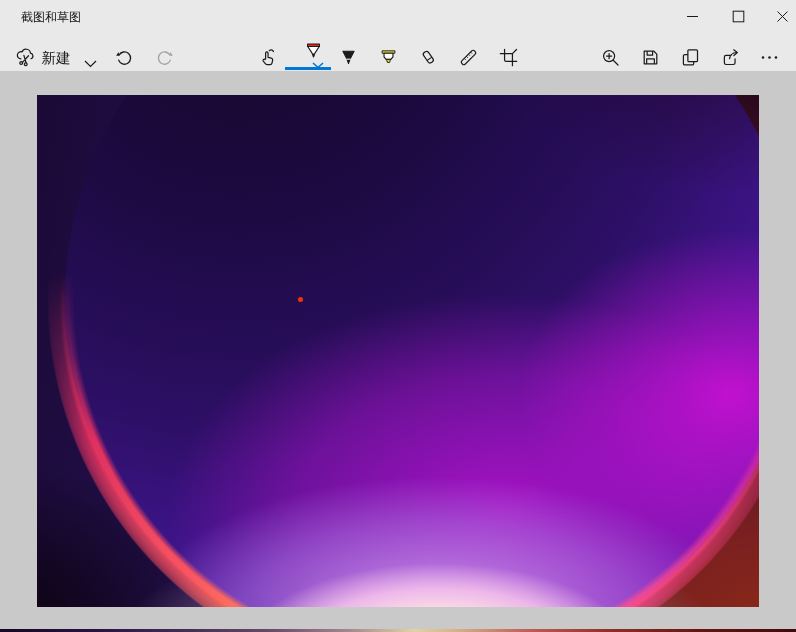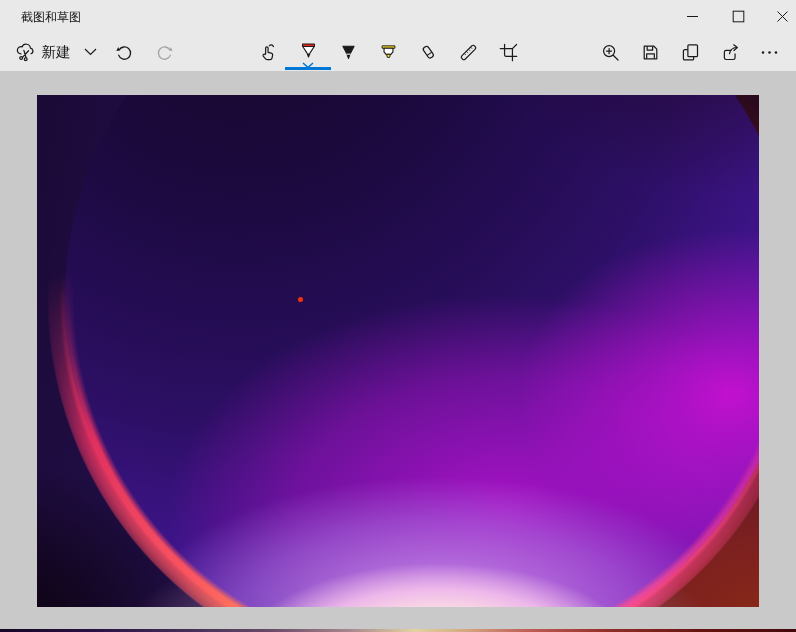--- a/index.html
+++ b/index.html
@@ -11,21 +11,21 @@
   
   .chrome{position:absolute;left:0;top:0;width:796px;height:71px;background:#e9e9e9;}
   .titlebar{position:absolute;left:8px;top:0;width:796px;height:32px;}
   .title{position:absolute;left:13px;top:9px;font-size:12px;color:#111;white-space:nowrap;}
   .winbtn{position:absolute;top:0;height:32px;width:46px;border:none;background:transparent;
           display:flex;align-items:center;justify-content:center;padding:0;cursor:default;}
   .winbtn svg{display:block;}
   .btn-min{left:661px;} .btn-max{left:707px;} .btn-close{left:753px;width:43px;}
   
   .tbtn{position:absolute;top:36px;height:32px;border:none;background:transparent;padding:0;
-        display:flex;align-items:center;justify-content:center;cursor:default;}
+        display:flex;align-items:flex-end;justify-content:center;cursor:default;}
   .tbtn svg{display:block;}
   .new-btn{left:6px;width:72px;gap:7px;}
   .new-label{font-size:14.5px;color:#1a1a1a;white-space:nowrap;}
   .new-chevron{left:78px;width:24px;}
   .undo-btn{left:109px;width:30px;}
   .redo-btn{left:149px;width:30px;}
   .t-touch{left:252px;width:32px;}
   .t-pen{left:292px;width:32px;height:36px;flex-direction:column;gap:1px;}
   .t-pencil{left:332px;width:32px;}
   .t-highlighter{left:372px;width:32px;}

